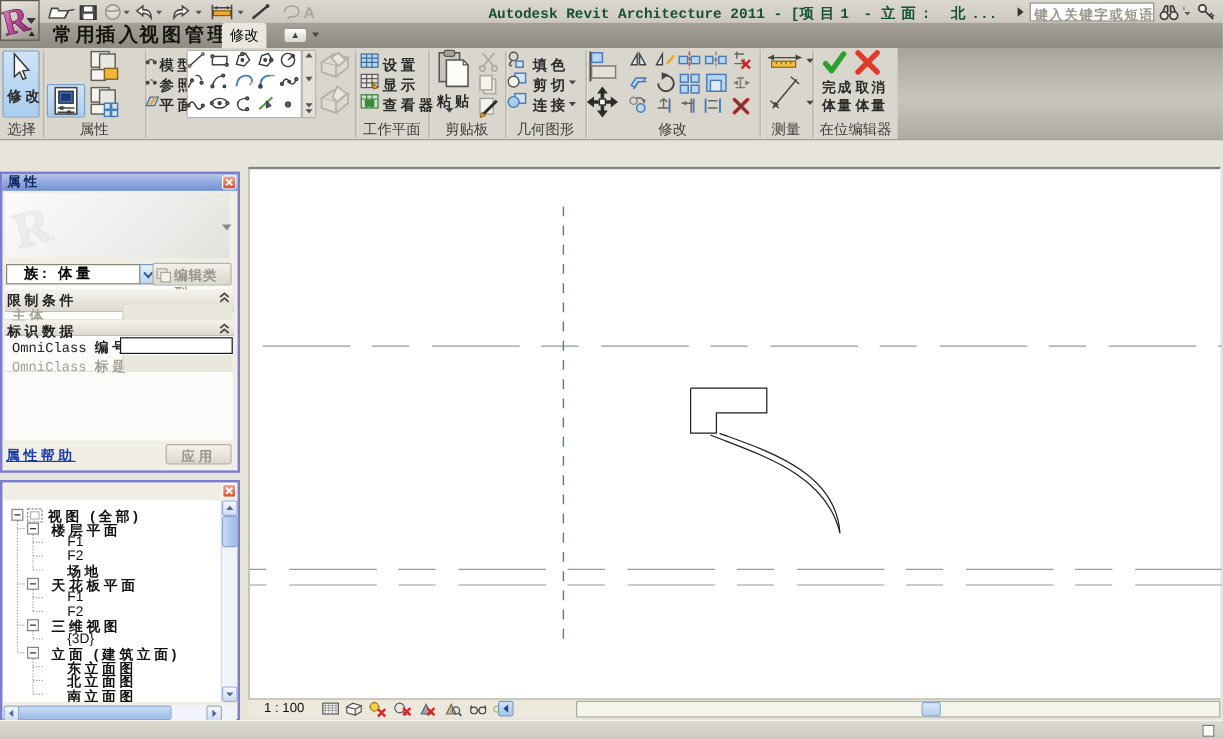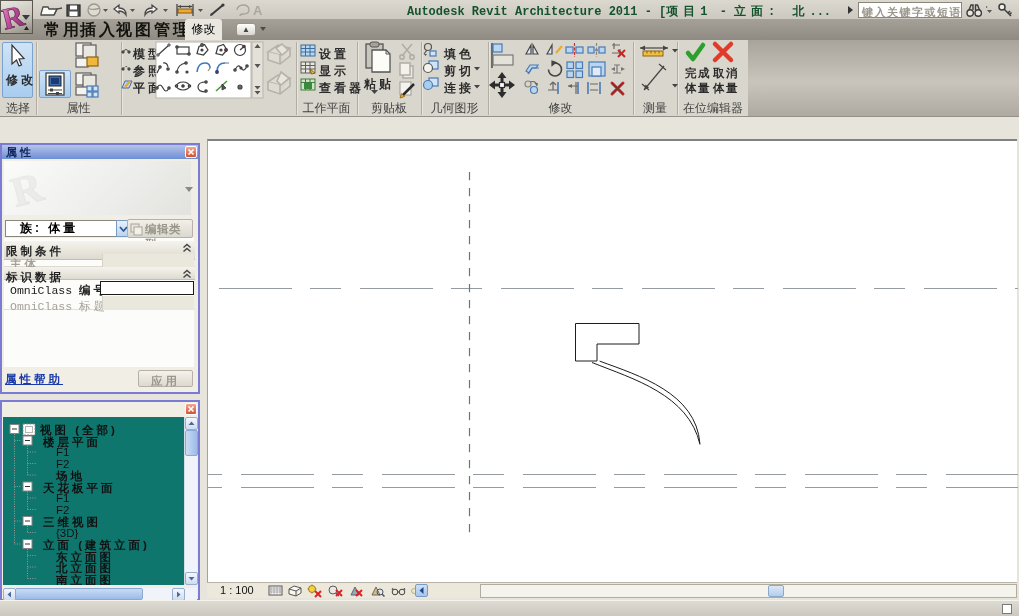--- a/index.html
+++ b/index.html
@@ -562,33 +562,33 @@
         <path d="M1.5 4.5 L5 1.5 L8.5 4.5 M1.5 8.5 L5 5.5 L8.5 8.5" stroke="#444" stroke-width="1.4" fill="none"></path>
       </svg></div>
   <div class="abs" style="left:2px;top:109px;width:191px;height:13px;border-bottom:1px solid #dedacf"><span class="zh" style="font-size:11.5px;padding-left:6px;color:#a5a298">主体</span></div>
   <div class="abs" style="left:100px;top:109px;width:92px;height:13px;background:#eae7dc;border-left:1px solid #d5d2c7"></div>
 
   <div class="abs" style="left:2px;top:122px;width:191px;height:13px;background:linear-gradient(#f5f3ec,#ddDAD1);border-bottom:1px solid #c2beb3"><span class="zh" style="font-size:11.5px;padding-left:2px;color:#222">标识数据</span><svg style="position:absolute;right:3px;top:2px" width="10" height="10" viewBox="0 0 10 10">
         <path d="M1.5 4.5 L5 1.5 L8.5 4.5 M1.5 8.5 L5 5.5 L8.5 8.5" stroke="#444" stroke-width="1.4" fill="none"></path>
       </svg></div>
   <div class="abs" style="left:2px;top:135px;width:191px;height:15px"><span style="font:11.5px 'Liberation Mono',monospace;padding-left:6px;color:#222">OmniClass <span class="zh" style="font-weight:bold">编号</span></span></div>
   <div class="abs" style="left:98px;top:136px;width:94px;height:14px;background:#fff;border:1px solid #1a1a1a"></div>
-  <div class="abs" style="left:2px;top:151px;width:191px;height:14px;border-bottom:1px solid #e4e0d5"><span style="font:11.5px 'Liberation Mono',monospace;padding-left:6px;color:#a5a298">OmniClass <span class="zh" style="font-weight:normal">标题</span></span></div>
+  <div class="abs" style="left:2px;top:151px;width:191px;height:14px;border-bottom:1px solid #e4e0d5"><span style="font:11.5px 'Liberation Mono',monospace;padding-left:6px;color:#a5a298">OmniClass <span class="zh" style="font-weight:bold">标题</span></span></div>
   <div class="abs" style="left:100px;top:151px;width:92px;height:14px;background:#eae7dc;border-left:1px solid #d5d2c7"></div>
 
   <div class="abs zh" style="left:3px;top:227px;font-size:11.5px;color:#1a3aaa;text-decoration:underline">属性帮助</div>
   <div class="abs" style="left:136px;top:225px;width:55px;height:17px;background:linear-gradient(#f4f2eb,#ddd9d0);border:1px solid #b5b1a6;border-radius:2px;text-align:center"><span class="zh" style="font-size:11.5px;color:#9a968b;line-height:16px">应用</span></div>
 </div>
 <div id="browser" class="palette" style="top:400px;height:201px">
   <div class="pclose">
       <svg width="10" height="10">
         <path d="M2.5 2.5 L7.5 7.5 M7.5 2.5 L2.5 7.5" stroke="#fff" stroke-width="1.6"></path>
       </svg>
     </div>
-  <div class="abs" style="left:1px;top:15px;width:181px;height:168px;background:#0f766e;overflow:hidden;font-size:11.5px;color:#111">
+  <div class="abs" style="left:1px;top:15px;width:181px;height:168px;background:#ffffff;overflow:hidden;font-size:11.5px;color:#111">
     <svg class="abs" style="left:0;top:0" width="181" height="163" viewBox="0 0 181 163">
         <g stroke="#9a9a9a" stroke-width="1" stroke-dasharray="1 1.4" fill="none">
           <path d="M11.5 17.0 L11.5 127.0"></path>
           <path d="M11.5 23.5 L18 23.5"></path>
           <path d="M11.5 69.5 L18 69.5"></path>
           <path d="M11.5 104.0 L18 104.0"></path>
           <path d="M11.5 127.0 L18 127.0"></path>
           <path d="M24.5 28.5 L24.5 58.0"></path>
           <path d="M24.5 35.0 L33 35.0"></path>
           <path d="M24.5 46.5 L33 46.5"></path>

